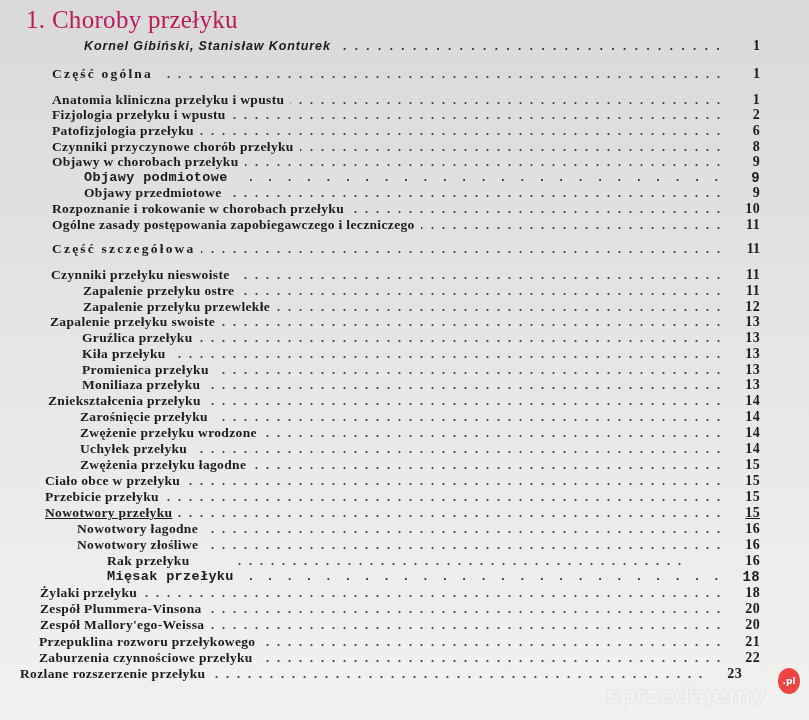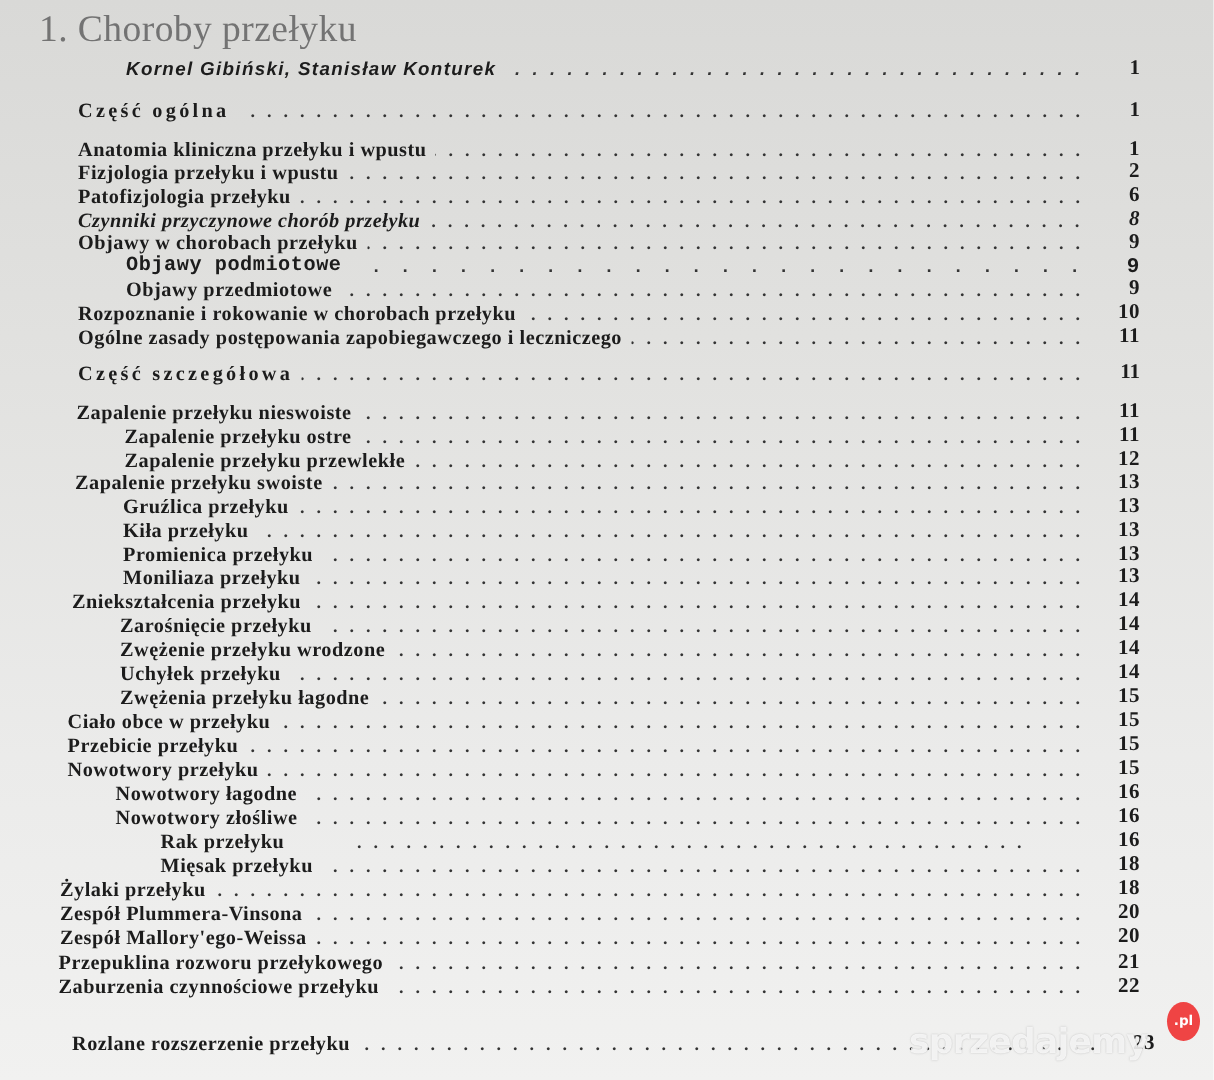--- a/index.html
+++ b/index.html
@@ -5,21 +5,21 @@
   html, body { margin: 0; padding: 0; }
   body {
     width: 809px; height: 720px; overflow: hidden; position: relative;
     background: linear-gradient(180deg, #d9d9d7 0%, #e2e2e0 35%, #ebebea 70%, #f1f1f0 100%);
     font-family: "Liberation Serif", "DejaVu Serif", serif;
     color: #1c1c1c;
   }
   .page { position: absolute; left: 0; top: 0; width: 809px; height: 720px; }
   .title {
     position: absolute; left: 26px; top: 6px;
-    font-size: 25px; letter-spacing: 0.3px; color: #737373;
+    font-size: 25px; letter-spacing: 0.3px; color: #be185d;
   }
   .row {
     position: absolute; height: 16px; line-height: 16px;
     display: flex; align-items: center; white-space: nowrap;
     font-size: 13.5px; font-weight: bold; letter-spacing: 0.35px;
   }
   .row .label { padding-right: 6px; }
   .row .leader {
     flex: 1; overflow: hidden; height: 16px; position: relative;
     color: #333; font-weight: bold; letter-spacing: 0;
@@ -75,21 +75,21 @@
       <div class="row " style="left: 52px; top: 107px; width: 708px;">
         <span class="label">Fizjologia przełyku i wpustu</span>
         <span class="leader"></span>
         <span class="page-no">2</span>
       </div>
       <div class="row " style="left: 52px; top: 123px; width: 708px;">
         <span class="label">Patofizjologia przełyku</span>
         <span class="leader"></span>
         <span class="page-no">6</span>
       </div>
-      <div class="row " style="left: 52px; top: 139px; width: 708px; font-style: italic;">
+      <div class="row " style="left: 52px; top: 139px; width: 708px;">
         <span class="label">Czynniki przyczynowe chorób przełyku</span>
         <span class="leader"></span>
         <span class="page-no">8</span>
       </div>
       <div class="row " style="left: 52px; top: 154px; width: 708px;">
         <span class="label">Objawy w chorobach przełyku</span>
         <span class="leader"></span>
         <span class="page-no">9</span>
       </div>
       <div class="row " style="left: 84px; top: 170px; width: 676px; font-family: Liberation Mono, monospace;">
@@ -111,21 +111,21 @@
         <span class="label">Ogólne zasady postępowania zapobiegawczego i leczniczego</span>
         <span class="leader"></span>
         <span class="page-no">11</span>
       </div>
       <div class="row section" style="left: 52px; top: 241px; width: 708px;">
         <span class="label">Część szczegółowa</span>
         <span class="leader"></span>
         <span class="page-no">11</span>
       </div>
       <div class="row " style="left: 51px; top: 267px; width: 709px;">
-        <span class="label">Zapalenie przełyku nieswoiste</span>
+        <span class="label">Czynniki przełyku nieswoiste</span>
         <span class="leader"></span>
         <span class="page-no">11</span>
       </div>
       <div class="row " style="left: 83px; top: 283px; width: 677px;">
         <span class="label">Zapalenie przełyku ostre</span>
         <span class="leader"></span>
         <span class="page-no">11</span>
       </div>
       <div class="row " style="left: 83px; top: 299px; width: 677px;">
         <span class="label">Zapalenie przełyku przewlekłe</span>
@@ -185,41 +185,41 @@
       <div class="row " style="left: 45px; top: 473px; width: 715px;">
         <span class="label">Ciało obce w przełyku</span>
         <span class="leader"></span>
         <span class="page-no">15</span>
       </div>
       <div class="row " style="left: 45px; top: 489px; width: 715px;">
         <span class="label">Przebicie przełyku</span>
         <span class="leader"></span>
         <span class="page-no">15</span>
       </div>
-      <div class="row " style="left: 45px; top: 505px; width: 715px;">
+      <div class="row " style="left: 45px; top: 505px; width: 715px; text-decoration: underline;">
         <span class="label">Nowotwory przełyku</span>
         <span class="leader"></span>
         <span class="page-no">15</span>
       </div>
       <div class="row " style="left: 77px; top: 521px; width: 683px;">
         <span class="label">Nowotwory łagodne</span>
         <span class="leader"></span>
         <span class="page-no">16</span>
       </div>
       <div class="row " style="left: 77px; top: 537px; width: 683px;">
         <span class="label">Nowotwory złośliwe</span>
         <span class="leader"></span>
         <span class="page-no">16</span>
       </div>
       <div class="row " style="left: 107px; top: 553px; width: 653px; gap: 39px;">
         <span class="label">Rak przełyku</span>
         <span class="leader"></span>
         <span class="page-no">16</span>
       </div>
-      <div class="row " style="left: 107px; top: 569px; width: 653px;">
+      <div class="row " style="left: 107px; top: 569px; width: 653px; font-family: Liberation Mono, monospace;">
         <span class="label">Mięsak przełyku</span>
         <span class="leader"></span>
         <span class="page-no">18</span>
       </div>
       <div class="row " style="left: 40px; top: 585px; width: 720px;">
         <span class="label">Żylaki przełyku</span>
         <span class="leader"></span>
         <span class="page-no">18</span>
       </div>
       <div class="row " style="left: 40px; top: 601px; width: 720px;">
@@ -235,21 +235,21 @@
       <div class="row " style="left: 39px; top: 634px; width: 721px;">
         <span class="label">Przepuklina rozworu przełykowego</span>
         <span class="leader"></span>
         <span class="page-no">21</span>
       </div>
       <div class="row " style="left: 39px; top: 650px; width: 721px;">
         <span class="label">Zaburzenia czynnościowe przełyku</span>
         <span class="leader"></span>
         <span class="page-no">22</span>
       </div>
-      <div class="row " style="left: 48px; top: 666px; width: 722px; margin-top: 22px;">
+      <div class="row " style="left: 20px; top: 666px; width: 722px;">
         <span class="label">Rozlane rozszerzenie przełyku</span>
         <span class="leader"></span>
         <span class="page-no">23</span>
       </div>
     </div>
 
   <div class="watermark">
     <span class="wm-text">sprzedajemy</span>
     <span class="wm-badge">.pl</span>
   </div>

